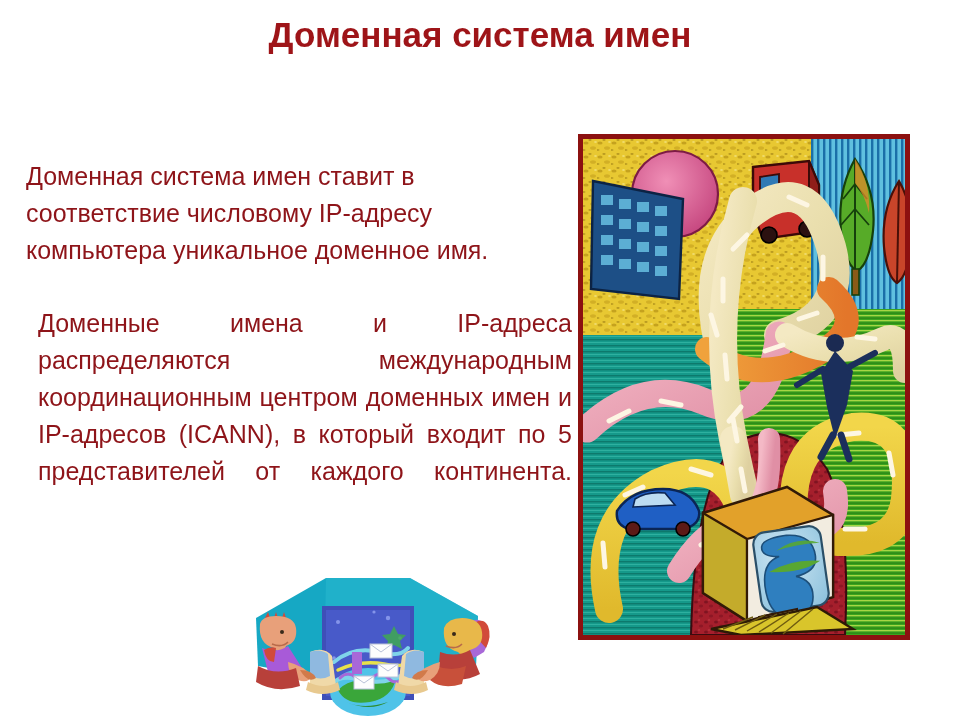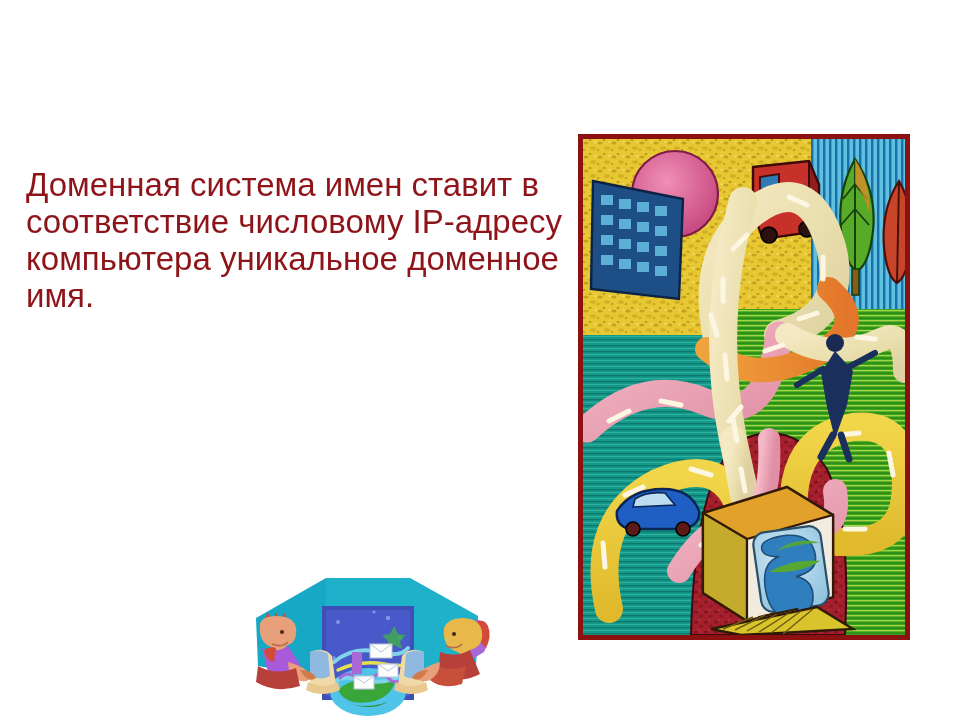--- a/index.html
+++ b/index.html
@@ -32,21 +32,21 @@
 
   
   #text-column {
     position: absolute;
     left: 26px;
     top: 133px;
     width: 546px;
   }
   .para {
     color: #8E1419;
-    font-size: 33px;
+    font-size: 25px;
     line-height: 37px;
   }
   #para-intro {
     text-align: left;
   }
   #para-icann {
     text-align: justify;
     text-justify: inter-word;
     margin-top: 36px;
     padding-left: 12px;
@@ -83,24 +83,26 @@
     top: 566px;
     width: 256px;
     height: 150px;
   }
   #clipart svg { display: block; width: 100%; height: 100%; }
 </style>
 </head>
 <body>
 
 <div id="slide-title">
+  <span class="tline">Доменная система имен</span>
 </div>
 
 <div id="text-column">
   <p class="para" id="para-intro">Доменная система имен ставит в соответствие числовому IP-адресу компьютера уникальное доменное имя.</p>
+  <p class="para" id="para-icann">Доменные имена и IP-адреса распределяются международным координационным центром доменных имен и IP-адресов (ICANN), в который входит по 5 представителей от каждого континента.</p>
 </div>
 
 <div id="artwork-frame">
   <svg id="artwork-canvas" viewBox="0 0 322 496" preserveAspectRatio="none">
     <defs>
 
       <pattern id="pYellow" width="14" height="14" patternUnits="userSpaceOnUse">
         <rect width="14" height="14" fill="#e8c832"></rect>
         <ellipse cx="3" cy="4" rx="2.6" ry="1.6" fill="#b99517" opacity=".75"></ellipse>
         <ellipse cx="10" cy="9" rx="3" ry="1.8" fill="#c9a420" opacity=".7"></ellipse>

